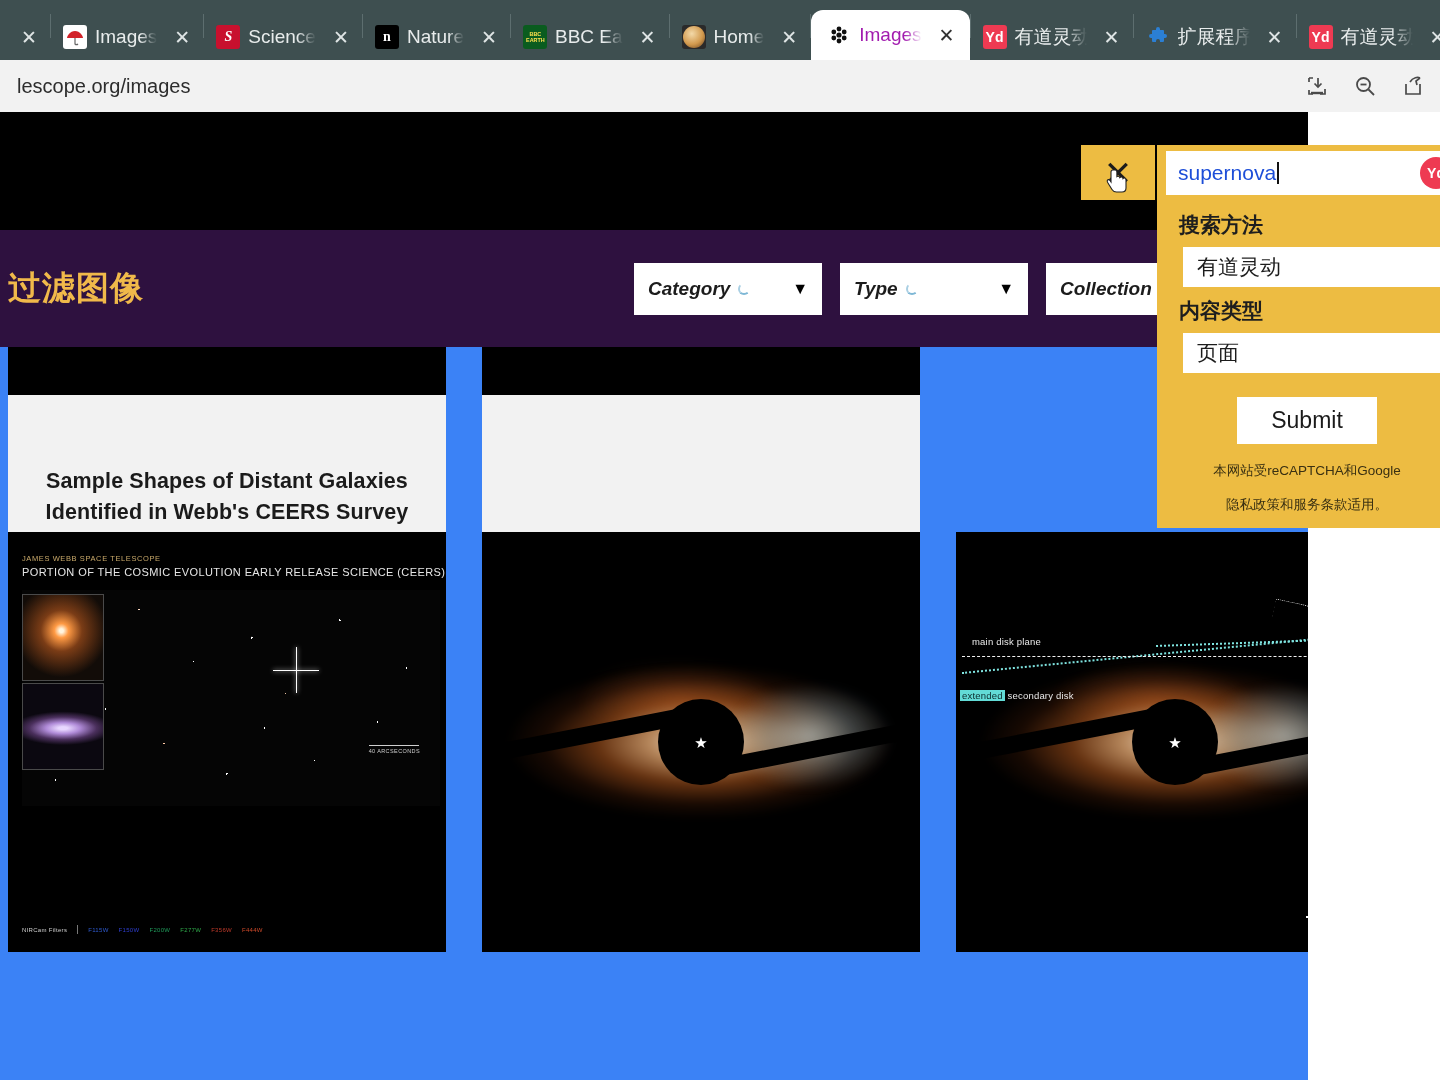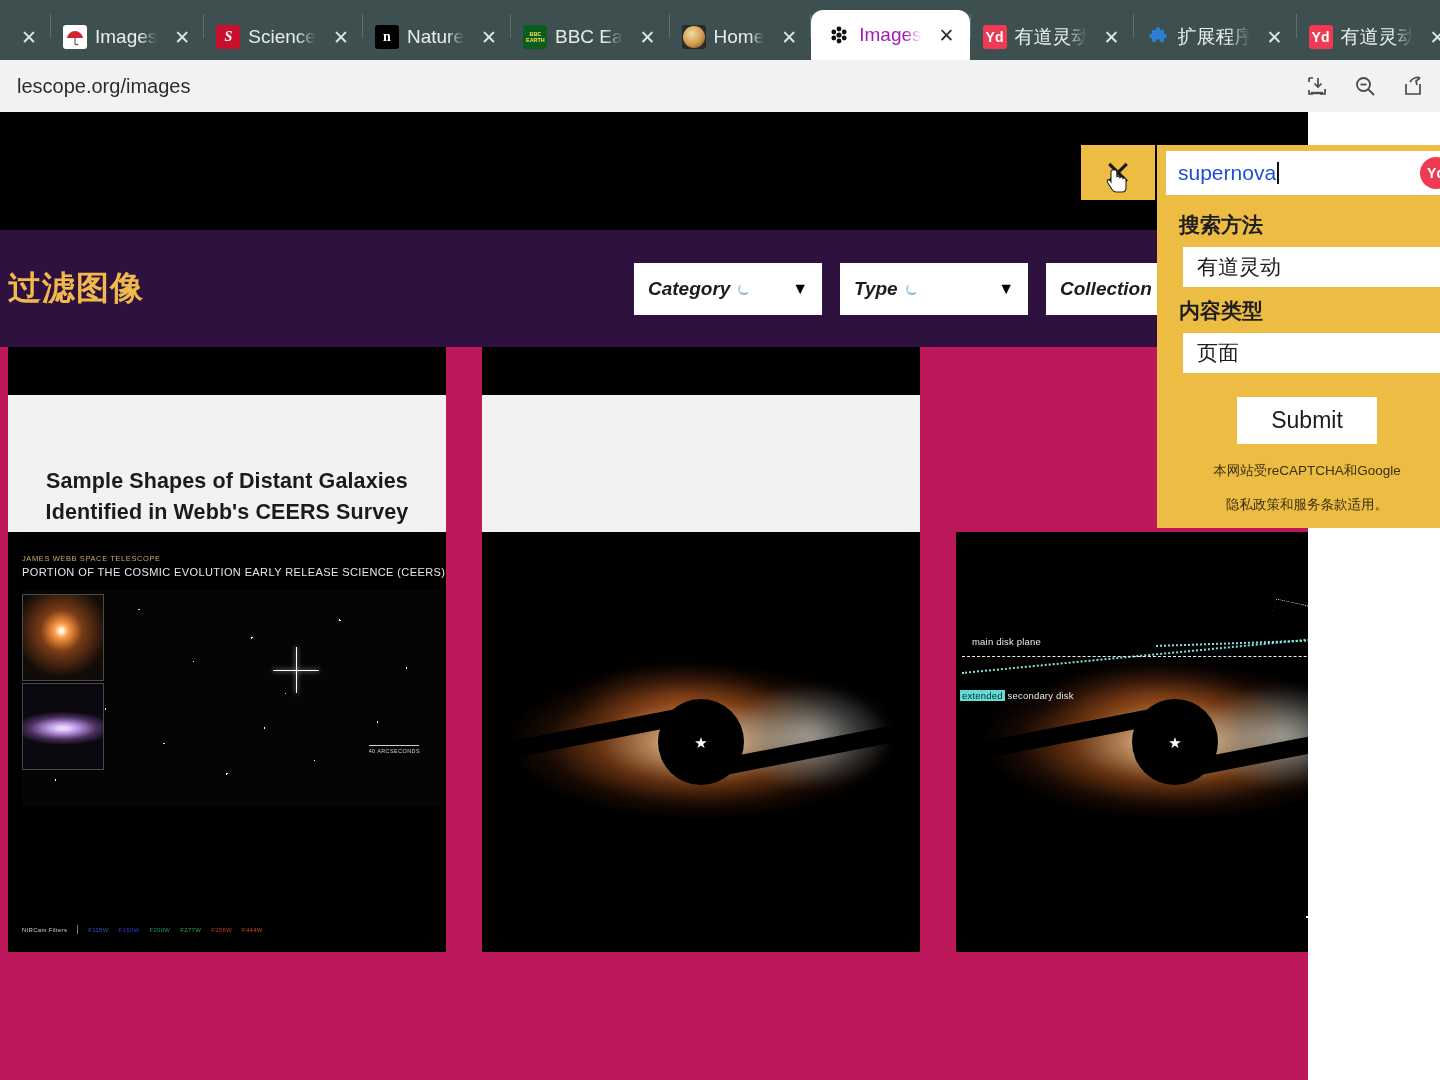--- a/index.html
+++ b/index.html
@@ -64,21 +64,21 @@
   .url-text {
     font-size: 20px; color: #2d2d2d; padding-left: 17px;
     font-family: "Liberation Sans", sans-serif;
   }
   .toolbar-icons { margin-left: auto; display: flex; align-items: center; gap: 22px; padding-right: 14px; }
   .tb-icon { width: 26px; height: 26px; color: #4a4a4a; display: flex; align-items: center; justify-content: center; }
 
   
   .page {
     position: absolute; left: 0; top: 112px; width: 1308px; height: 968px;
-    background: #be185d; overflow: hidden;
+    background: #3b82f6; overflow: hidden;
   }
   .hero-black {
     position: absolute; left: 0; top: 0; width: 1440px; height: 118px; background: #000;
   }
   .filter-bar {
     position: absolute; left: 0; top: 118px; width: 1440px; height: 117px;
     background: #2e113f;
     display: flex; align-items: center;
   }
   .filter-title {

